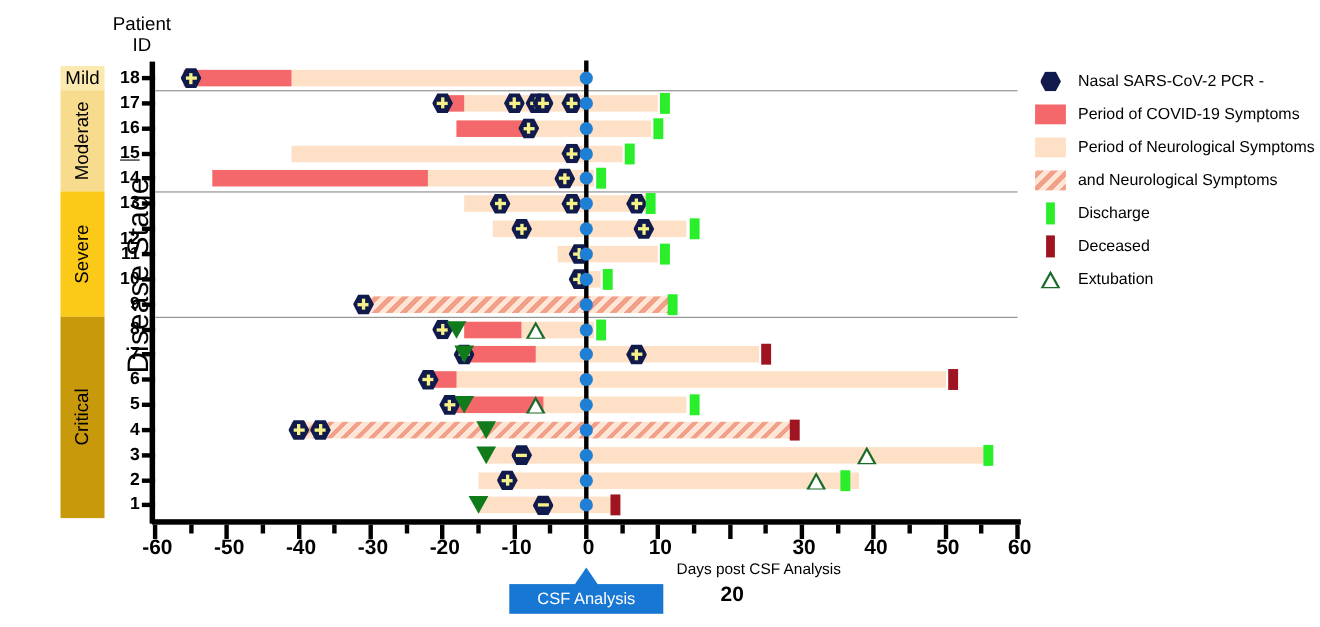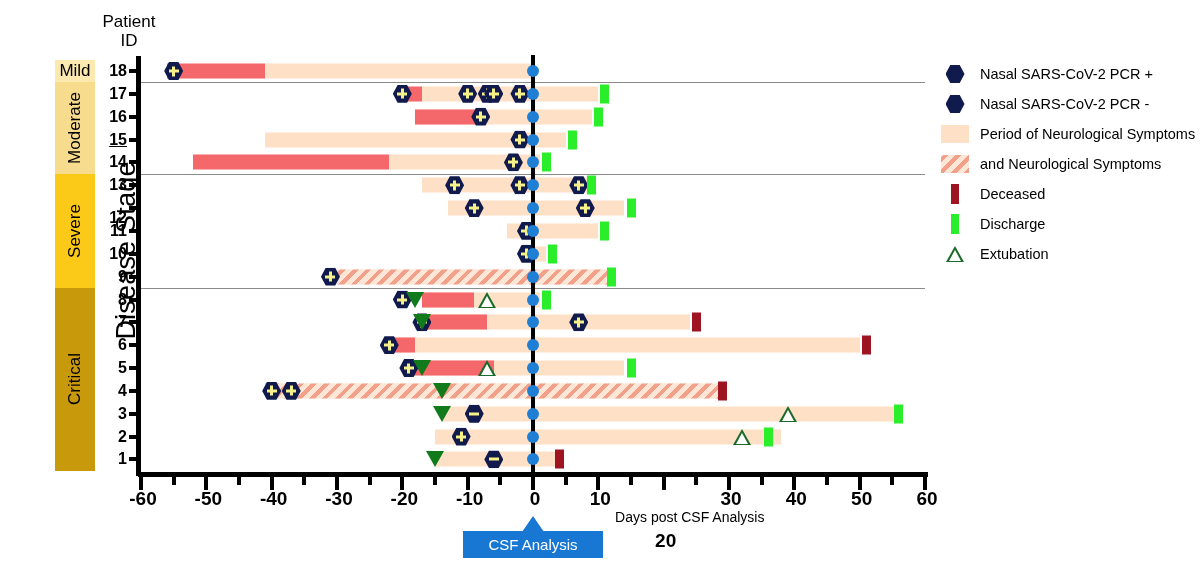--- a/index.html
+++ b/index.html
@@ -459,58 +459,56 @@
   <div class="axis-caption" id="cap-right" style="left: 599.8px; width: 180px;">Days post CSF Analysis</div>
 
   <div id="csf-arrow-stem"></div>
   <div id="csf-arrow"></div>
   <div id="csf-button">CSF Analysis</div>
 
   <div id="legend">
       <div class="legend-row">
         <div class="legend-key">
           <div class="lk-hex">
-            <span class="glyph-plus" style="position:relative;display:block"></span>
-          </div>
-        </div>
-        <div class="legend-text">Nasal SARS-CoV-2 PCR +</div>
-      </div>
-      <div class="legend-row">
-        <div class="legend-key">
-          <div class="lk-hex">
             <span class="glyph-minus" style="position:relative;display:block"></span>
           </div>
         </div>
         <div class="legend-text">Nasal SARS-CoV-2 PCR -</div>
       </div>
       <div class="legend-row">
         <div class="legend-key">
+          <div class="lk-swatch-covid"></div>
+        </div>
+        <div class="legend-text">Period of COVID-19 Symptoms</div>
+      </div>
+      <div class="legend-row">
+        <div class="legend-key">
           <div class="lk-swatch-neuro"></div>
         </div>
         <div class="legend-text">Period of Neurological Symptoms</div>
       </div>
       <div class="legend-row">
         <div class="legend-key">
           <div class="lk-swatch-mixed"></div>
         </div>
         <div class="legend-text">
           <div>and Neurological Symptoms</div>
         </div>
       </div>
       <div class="legend-row">
         <div class="legend-key">
+          <div class="lk-dis"></div>
+        </div>
+        <div class="legend-text">Discharge</div>
+      </div>
+      <div class="legend-row">
+        <div class="legend-key">
           <div class="lk-dec"></div>
         </div>
         <div class="legend-text">Deceased</div>
-      </div>
-      <div class="legend-row">
-        <div class="legend-key">
-          <div class="lk-dis"></div>
-        </div>
-        <div class="legend-text">Discharge</div>
       </div>
       <div class="legend-row">
         <div class="legend-key">
           <div class="lk-ext"></div>
         </div>
         <div class="legend-text">Extubation</div>
       </div>
     </div>
 
 <div class="xtick-major" style="left: 139px;"></div>

